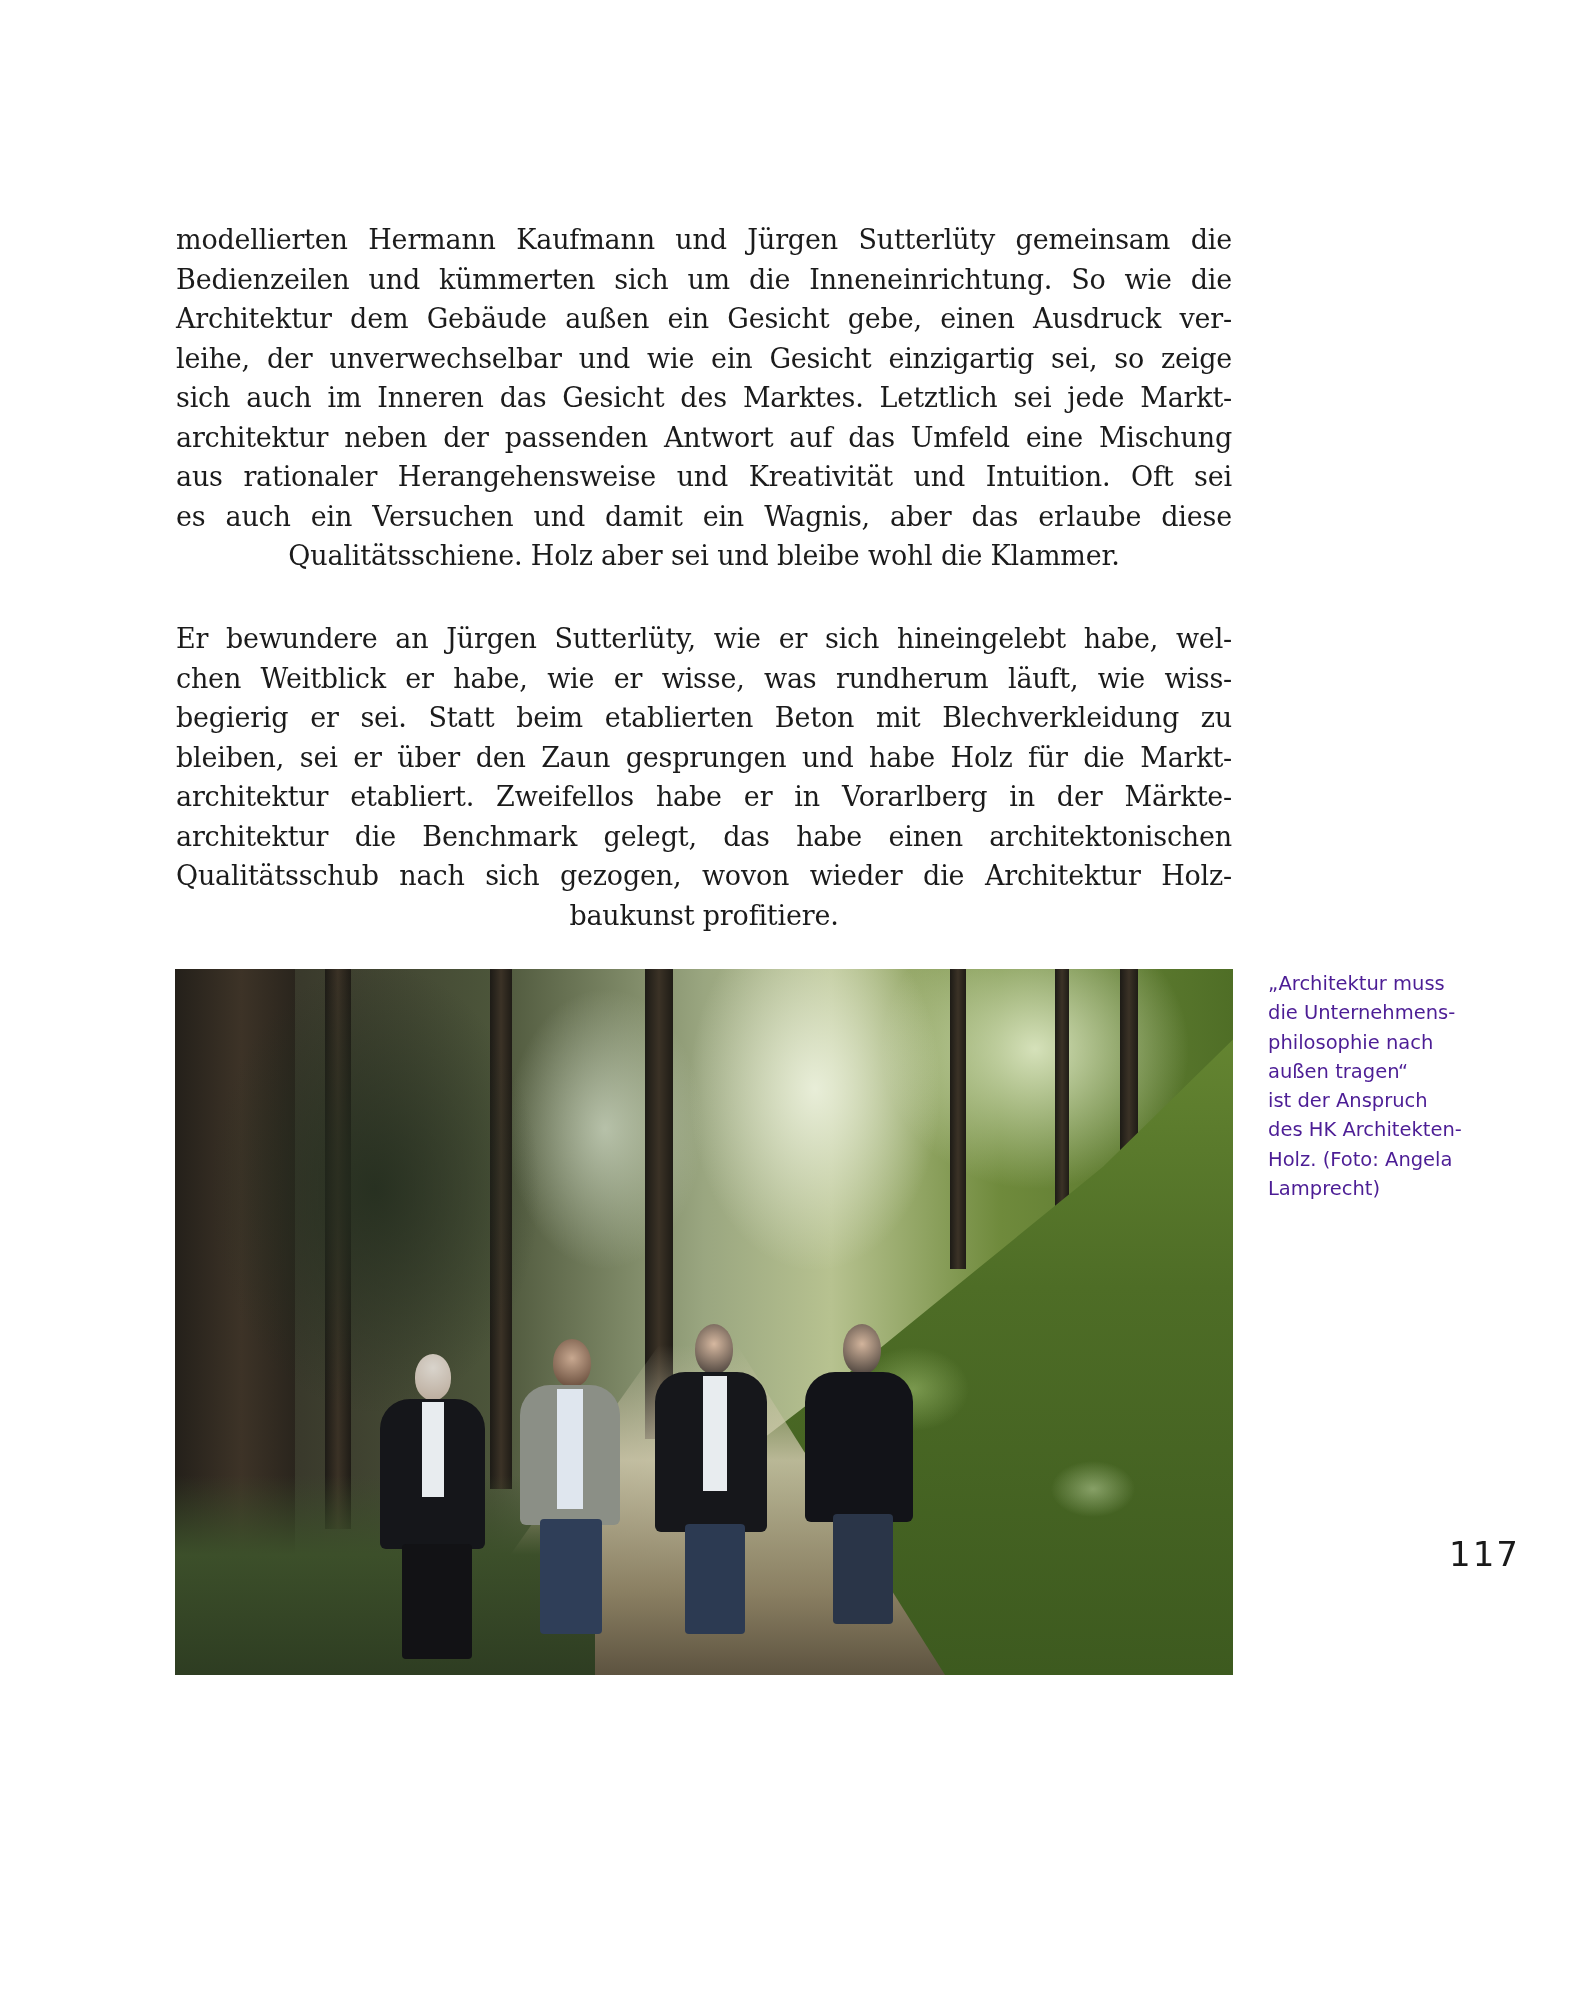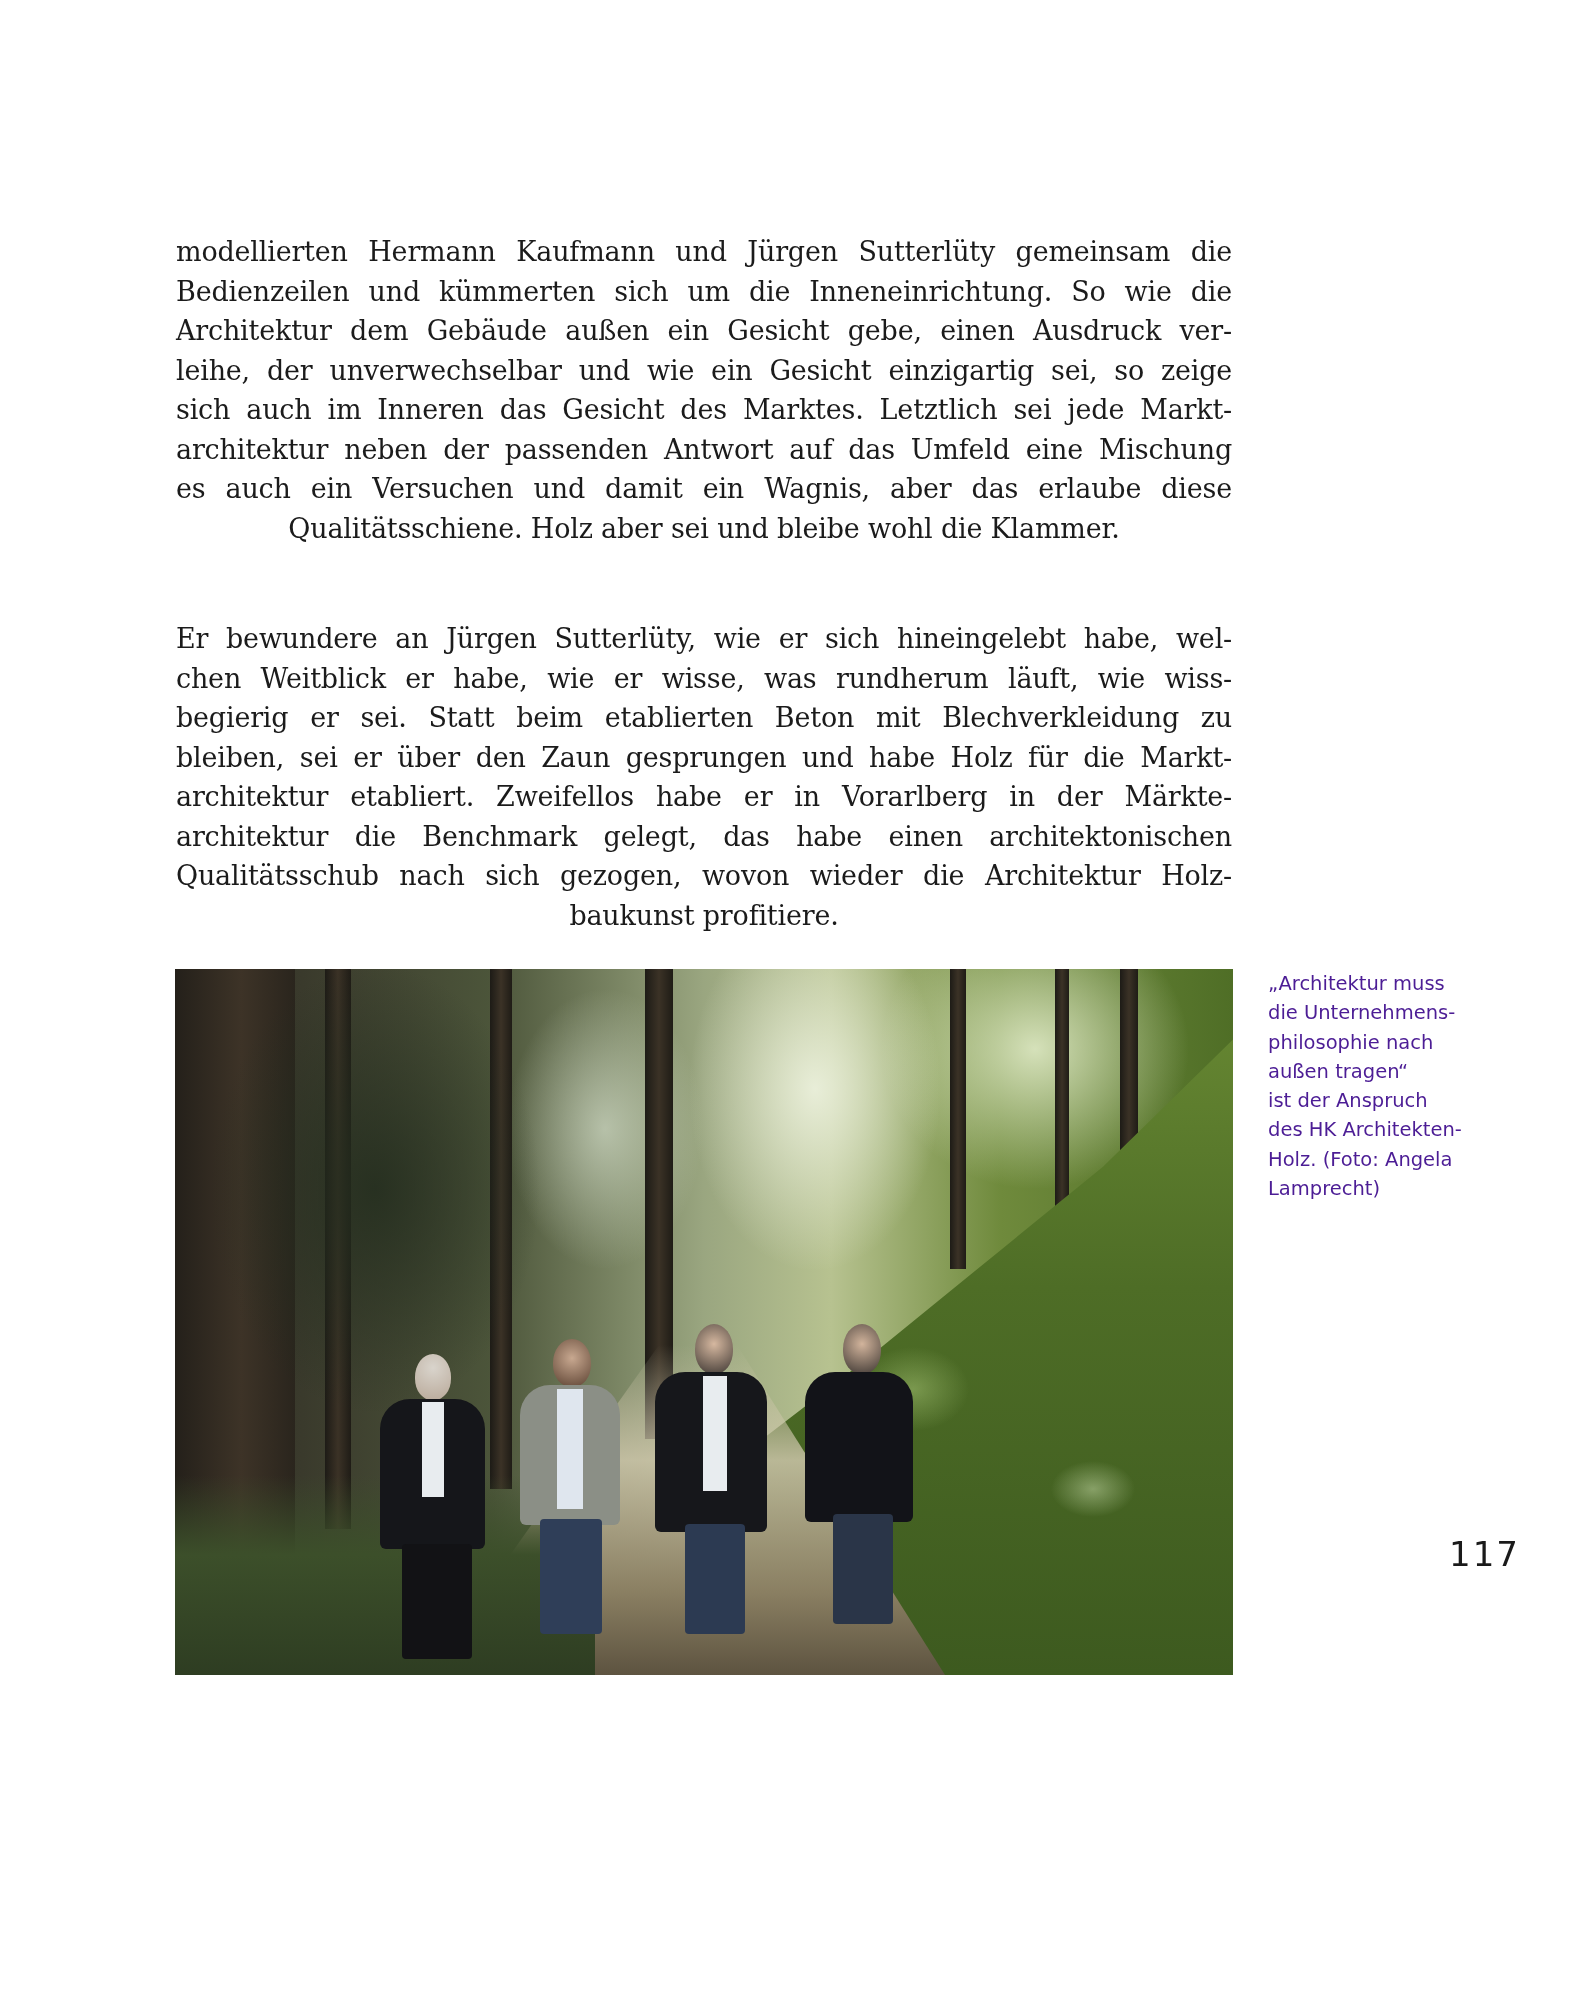--- a/index.html
+++ b/index.html
@@ -18,21 +18,21 @@
     position: absolute;
     left: 176px;
     width: 1056px;
     font-family: "DejaVu Serif", "Liberation Serif", serif;
     font-size: 27px;
     line-height: 39.5px;
     letter-spacing: -0.2px;
     word-spacing: 0px;
     color: #1b1b1b;
   }
-  .para-1 { top: 220px; margin-top: 12px; }
+  .para-1 { top: 220px; }
   .para-2 { top: 619px; }
   .line {
     display: block;
     height: 39.5px;
     white-space: nowrap;
     text-align: justify;
     text-align-last: justify;
     overflow: visible;
   }
   .line.last {
@@ -137,20 +137,21 @@
 </head>
 <body>
 
 <div class="body-text para-1">
   <span class="line">modellierten Hermann Kaufmann und Jürgen Sutterlüty gemeinsam die</span>
   <span class="line">Bedienzeilen und kümmerten sich um die Inneneinrichtung. So wie die</span>
   <span class="line">Architektur dem Gebäude außen ein Gesicht gebe, einen Ausdruck ver-</span>
   <span class="line">leihe, der unverwechselbar und wie ein Gesicht einzigartig sei, so zeige</span>
   <span class="line">sich auch im Inneren das Gesicht des Marktes. Letztlich sei jede Markt-</span>
   <span class="line">architektur neben der passenden Antwort auf das Umfeld eine Mischung</span>
+  <span class="line">aus rationaler Herangehensweise und Kreativität und Intuition. Oft sei</span>
   <span class="line">es auch ein Versuchen und damit ein Wagnis, aber das erlaube diese</span>
   <span class="line last">Qualitätsschiene. Holz aber sei und bleibe wohl die Klammer.</span>
 </div>
 
 <div class="body-text para-2">
   <span class="line">Er bewundere an Jürgen Sutterlüty, wie er sich hineingelebt habe, wel-</span>
   <span class="line">chen Weitblick er habe, wie er wisse, was rundherum läuft, wie wiss-</span>
   <span class="line">begierig er sei. Statt beim etablierten Beton mit Blechverkleidung zu</span>
   <span class="line">bleiben, sei er über den Zaun gesprungen und habe Holz für die Markt-</span>
   <span class="line">architektur etabliert. Zweifellos habe er in Vorarlberg in der Märkte-</span>

